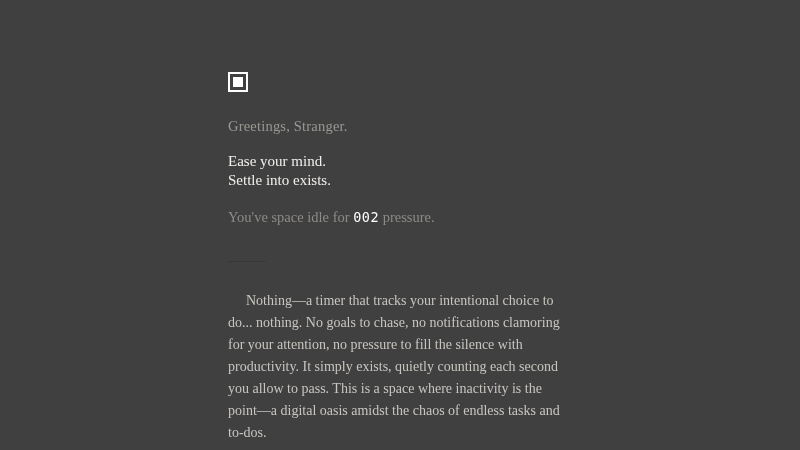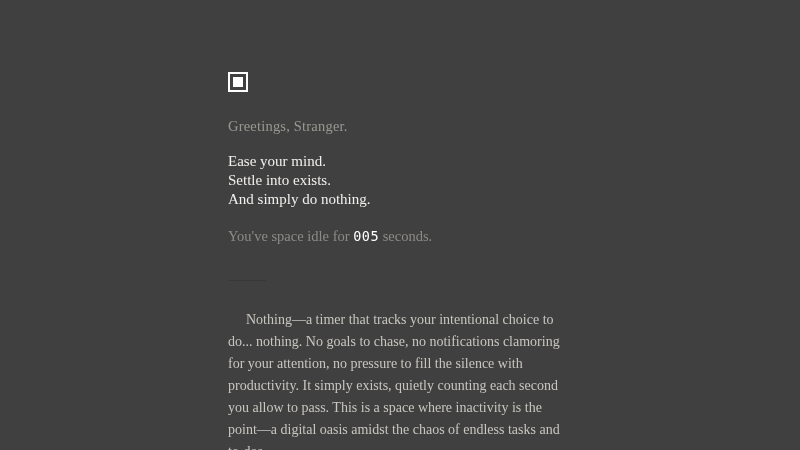--- a/index.html
+++ b/index.html
@@ -96,27 +96,26 @@
 <div class="page">
   <div class="content">
 
     <div class="logo-mark"></div>
 
     <div class="greeting">Greetings, Stranger.</div>
 
     <div class="mantra">
       <div>Ease your mind.</div>
       <div>Settle into exists.</div>
-      <div>And simply do nothing.</div>
     </div>
 
     <div class="idle-line">
       <span>You've space idle for</span>
-      <span class="idle-counter">005</span>
-      <span>seconds.</span>
+      <span class="idle-counter">002</span>
+      <span>pressure.</span>
     </div>
 
     <div class="divider"></div>
 
     <div class="essay">
       <p>Nothing—a timer that tracks your intentional choice to do... nothing. No goals to chase, no notifications clamoring for your attention, no pressure to fill the silence with productivity. It simply exists, quietly counting each second you allow to pass. This is a space where inactivity is the point—a digital oasis amidst the chaos of endless tasks and to-dos.</p>
 
     </div>
 
   </div>

